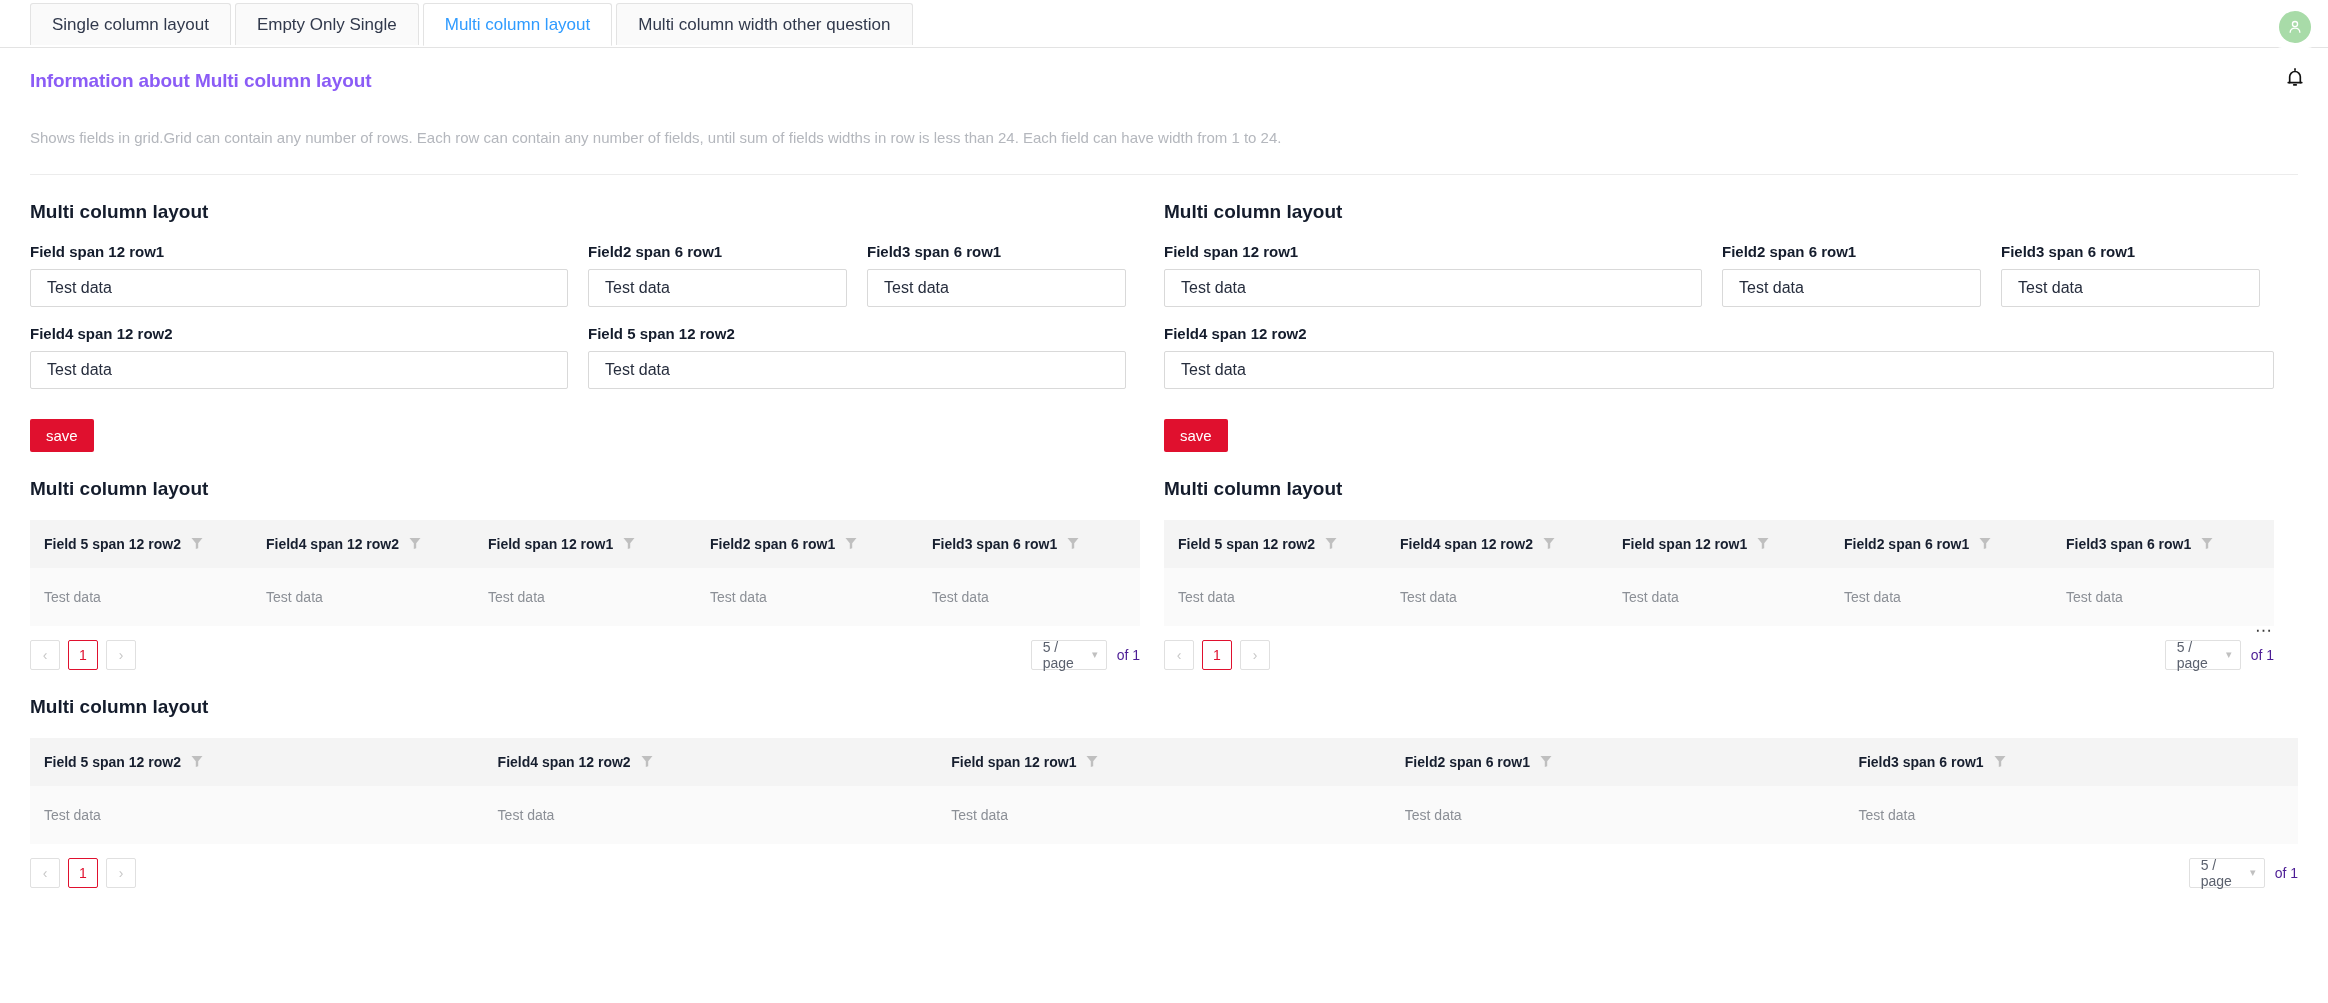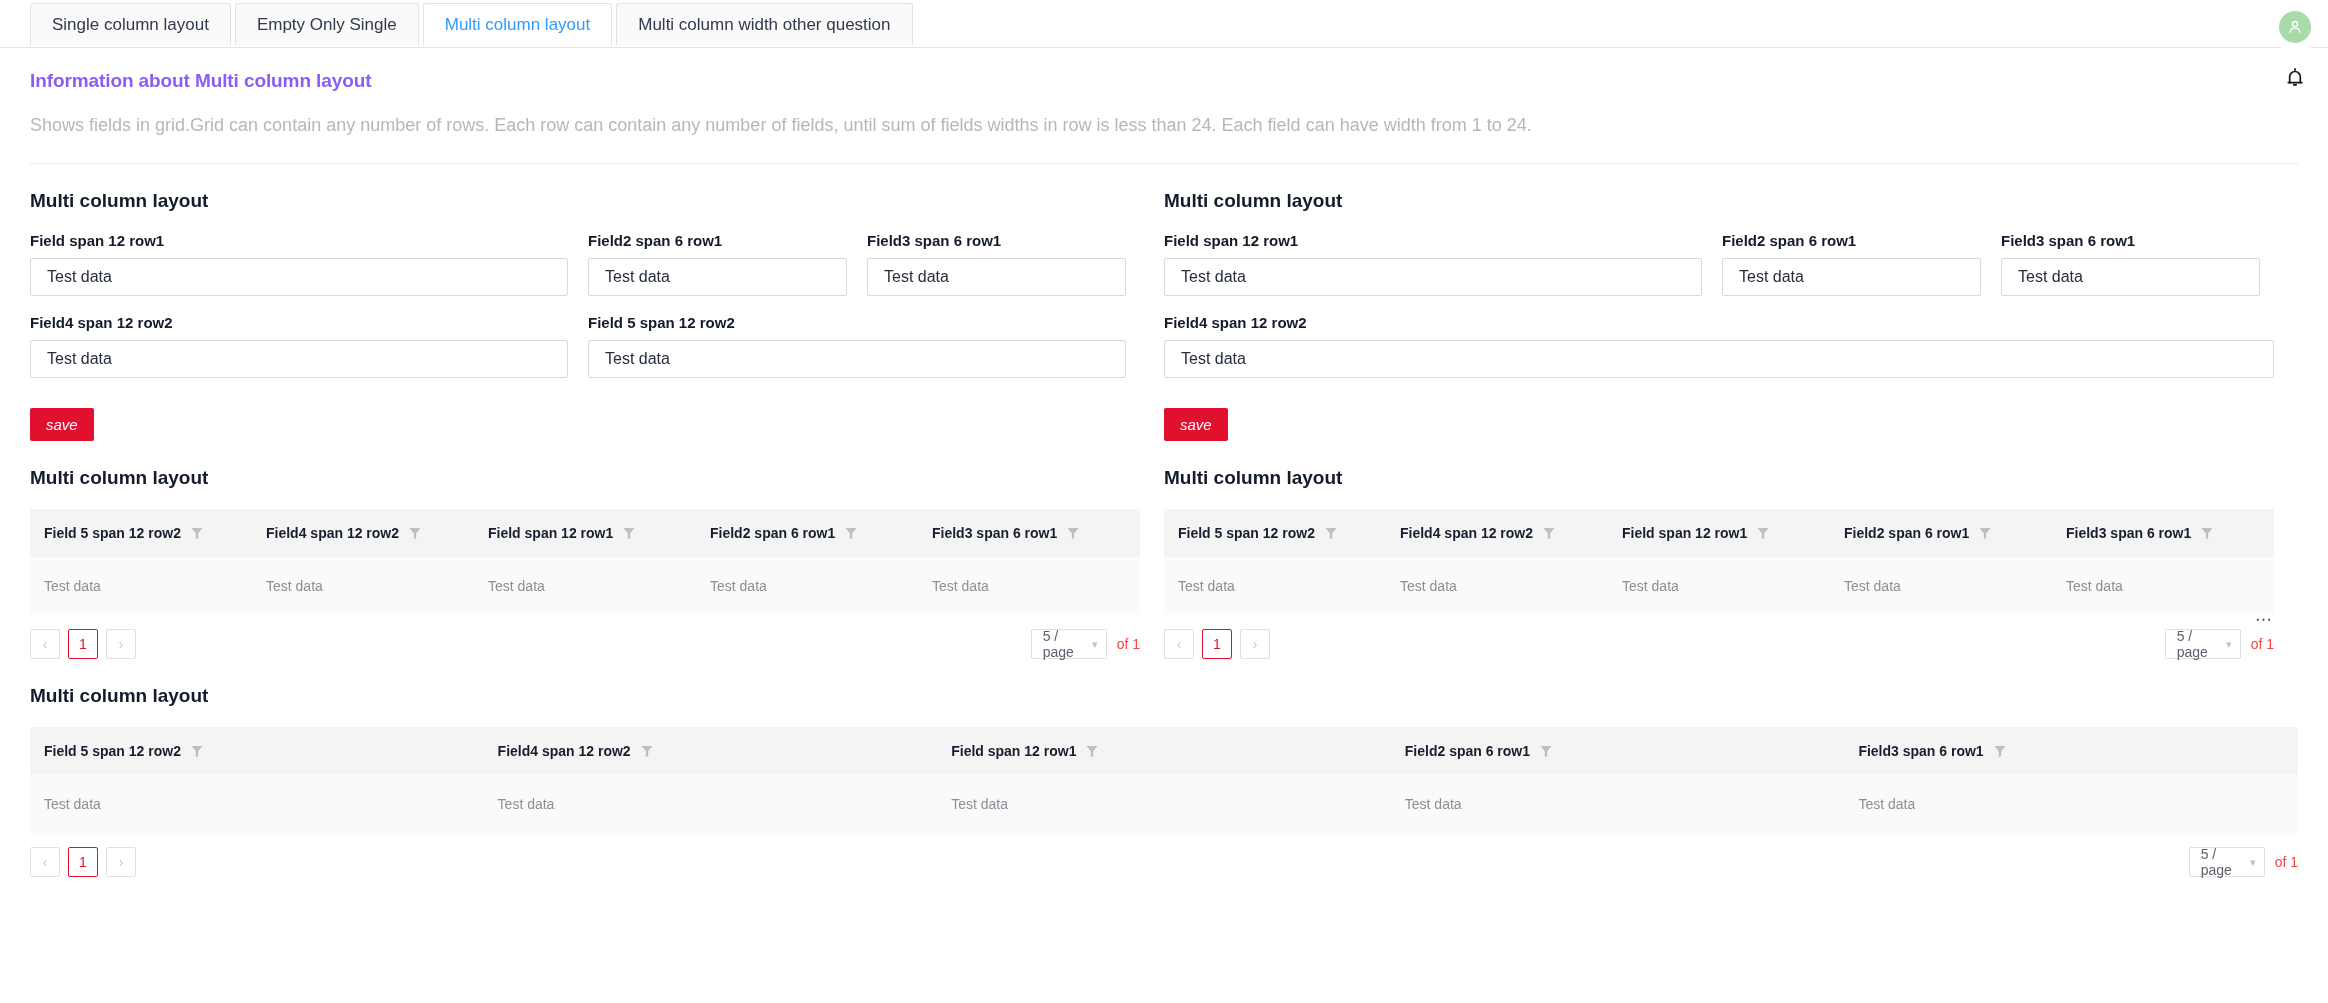--- a/index.html
+++ b/index.html
@@ -85,22 +85,22 @@
     padding: 22px 30px 0 30px;
   }
   .info h2 {
     margin: 0;
     font-size: 19px;
     font-weight: bold;
     color: #8b5cf6;
     letter-spacing: -0.1px;
   }
   .info .desc {
-    margin-top: 22px;
-    font-size: 18px;
+    margin-top: 36px;
+    font-size: 15px;
     color: #b4b7bd;
     line-height: 1.3;
   }
   .info-rule {
     margin-top: 26px;
     border-bottom: 1px solid #ececec;
     width: 100%;
   }
 
   
@@ -158,21 +158,20 @@
     margin-top: 12px;
     background: #e0102e;
     color: #ffffff;
     border: none;
     border-radius: 2px;
     height: 33px;
     padding: 0 16px;
     font-size: 15px;
     font-family: "Liberation Sans", sans-serif;
     cursor: pointer;
-    font-style: italic;
   }
 
   
   .tbl {
     width: 100%;
     border-collapse: collapse;
     table-layout: fixed;
   }
   .tbl thead th {
     background: #f4f4f4;
@@ -221,21 +220,21 @@
     width: 76px; height: 30px;
     border: 1px solid #e0e0e0;
     border-radius: 2px;
     background: #ffffff;
     display: flex; align-items: center; justify-content: space-between;
     padding: 0 8px 0 11px;
     font-size: 14px; color: #5b616e;
     cursor: pointer;
   }
   .sel .chev { color: #c0c0c0; font-size: 11px; }
-  .of-label { font-size: 14px; color: #ef4444; white-space: nowrap; }
+  .of-label { font-size: 14px; color: #4c1d95; white-space: nowrap; }
   .ellipsis-dots {
     position: absolute;
     right: 0px;
     top: -18px;
     font-size: 17px;
     letter-spacing: 2px;
     color: #3c3c3c;
     line-height: 1;
     cursor: pointer;
   }

